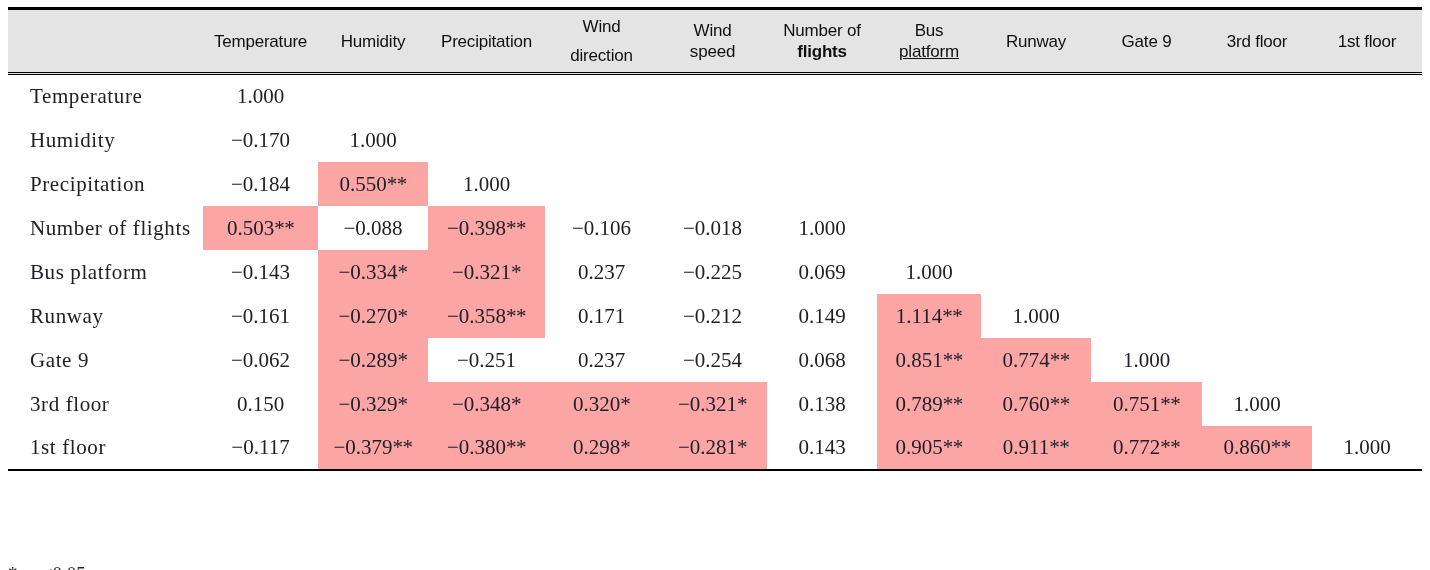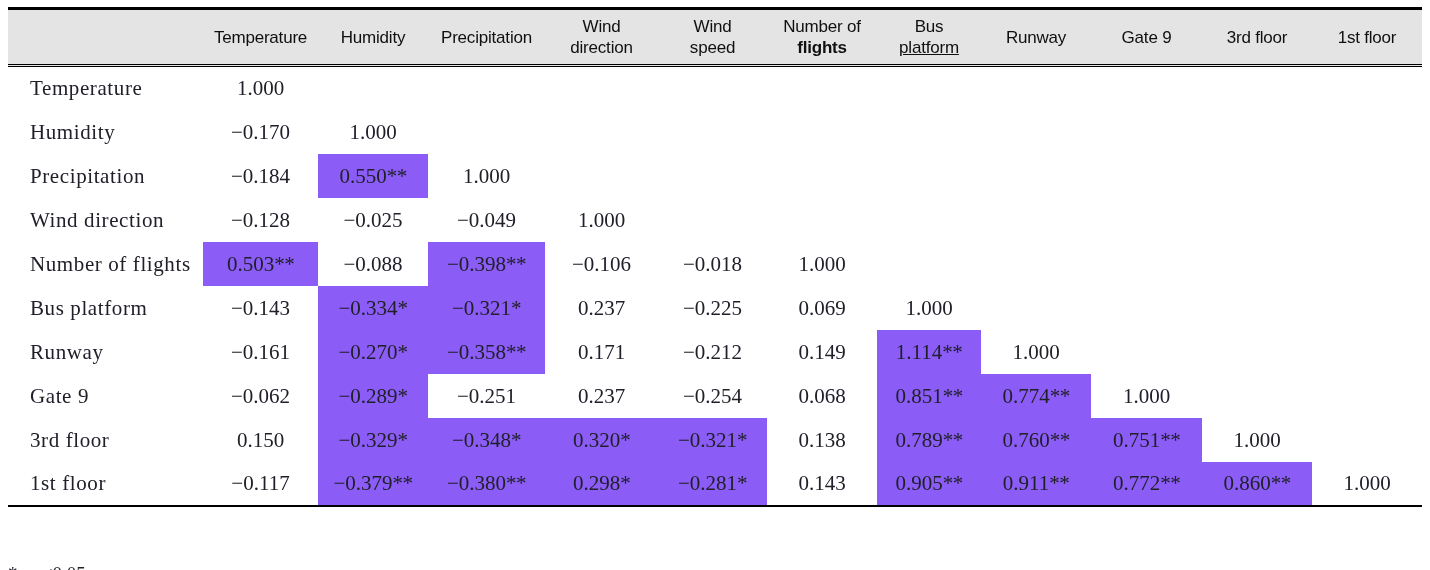--- a/index.html
+++ b/index.html
@@ -68,21 +68,21 @@
   }
   table.corr tbody td.rowlabel {
     text-align: left;
     padding-left: 22px;
     letter-spacing: 0.6px;
   }
   table.corr tbody tr.last-row td {
     border-bottom: 2px solid #000;
   }
   td.hl {
-    background: #8b5cf6;
+    background: #fca5a5;
     margin-left: 38px;
   }
   td.empty {
     background: transparent;
   }
   .val {
     display: inline;
   }
   .star {
     letter-spacing: -0.5px;
@@ -129,21 +129,21 @@
             <span style="display: block;">Temperature</span>
           </th>
           <th>
             <span style="display: block;">Humidity</span>
           </th>
           <th>
             <span style="display: block;">Precipitation</span>
           </th>
           <th>
             <span style="display: block;">Wind</span>
-            <span style="display: block;">direction</span>
+            <span style="display: block; margin-top: 8px;">direction</span>
           </th>
           <th>
             <span style="display: block;">Wind</span>
             <span style="display: block;">speed</span>
           </th>
           <th>
             <span style="display: block;">Number of</span>
             <span style="display: block; font-weight: bold;">flights</span>
           </th>
           <th>
@@ -192,34 +192,20 @@
           <td class="empty"></td>
           <td class="empty"></td>
           <td class="empty"></td>
         </tr>
         <tr>
           <td class="rowlabel">Precipitation</td>
           <td><span class="val">−0.184</span></td>
           <td class="hl"><span class="val">0.550</span><span class="star">**</span></td>
           <td><span class="val">1.000</span></td>
           <td class="empty"></td>
-          <td class="empty"></td>
-          <td class="empty"></td>
-          <td class="empty"></td>
-          <td class="empty"></td>
-          <td class="empty"></td>
-          <td class="empty"></td>
-          <td class="empty"></td>
-        </tr>
-        <tr>
-          <td class="rowlabel">Wind direction</td>
-          <td><span class="val">−0.128</span></td>
-          <td><span class="val">−0.025</span></td>
-          <td><span class="val">−0.049</span></td>
-          <td><span class="val">1.000</span></td>
           <td class="empty"></td>
           <td class="empty"></td>
           <td class="empty"></td>
           <td class="empty"></td>
           <td class="empty"></td>
           <td class="empty"></td>
           <td class="empty"></td>
         </tr>
         <tr>
           <td class="rowlabel">Number of flights</td>

